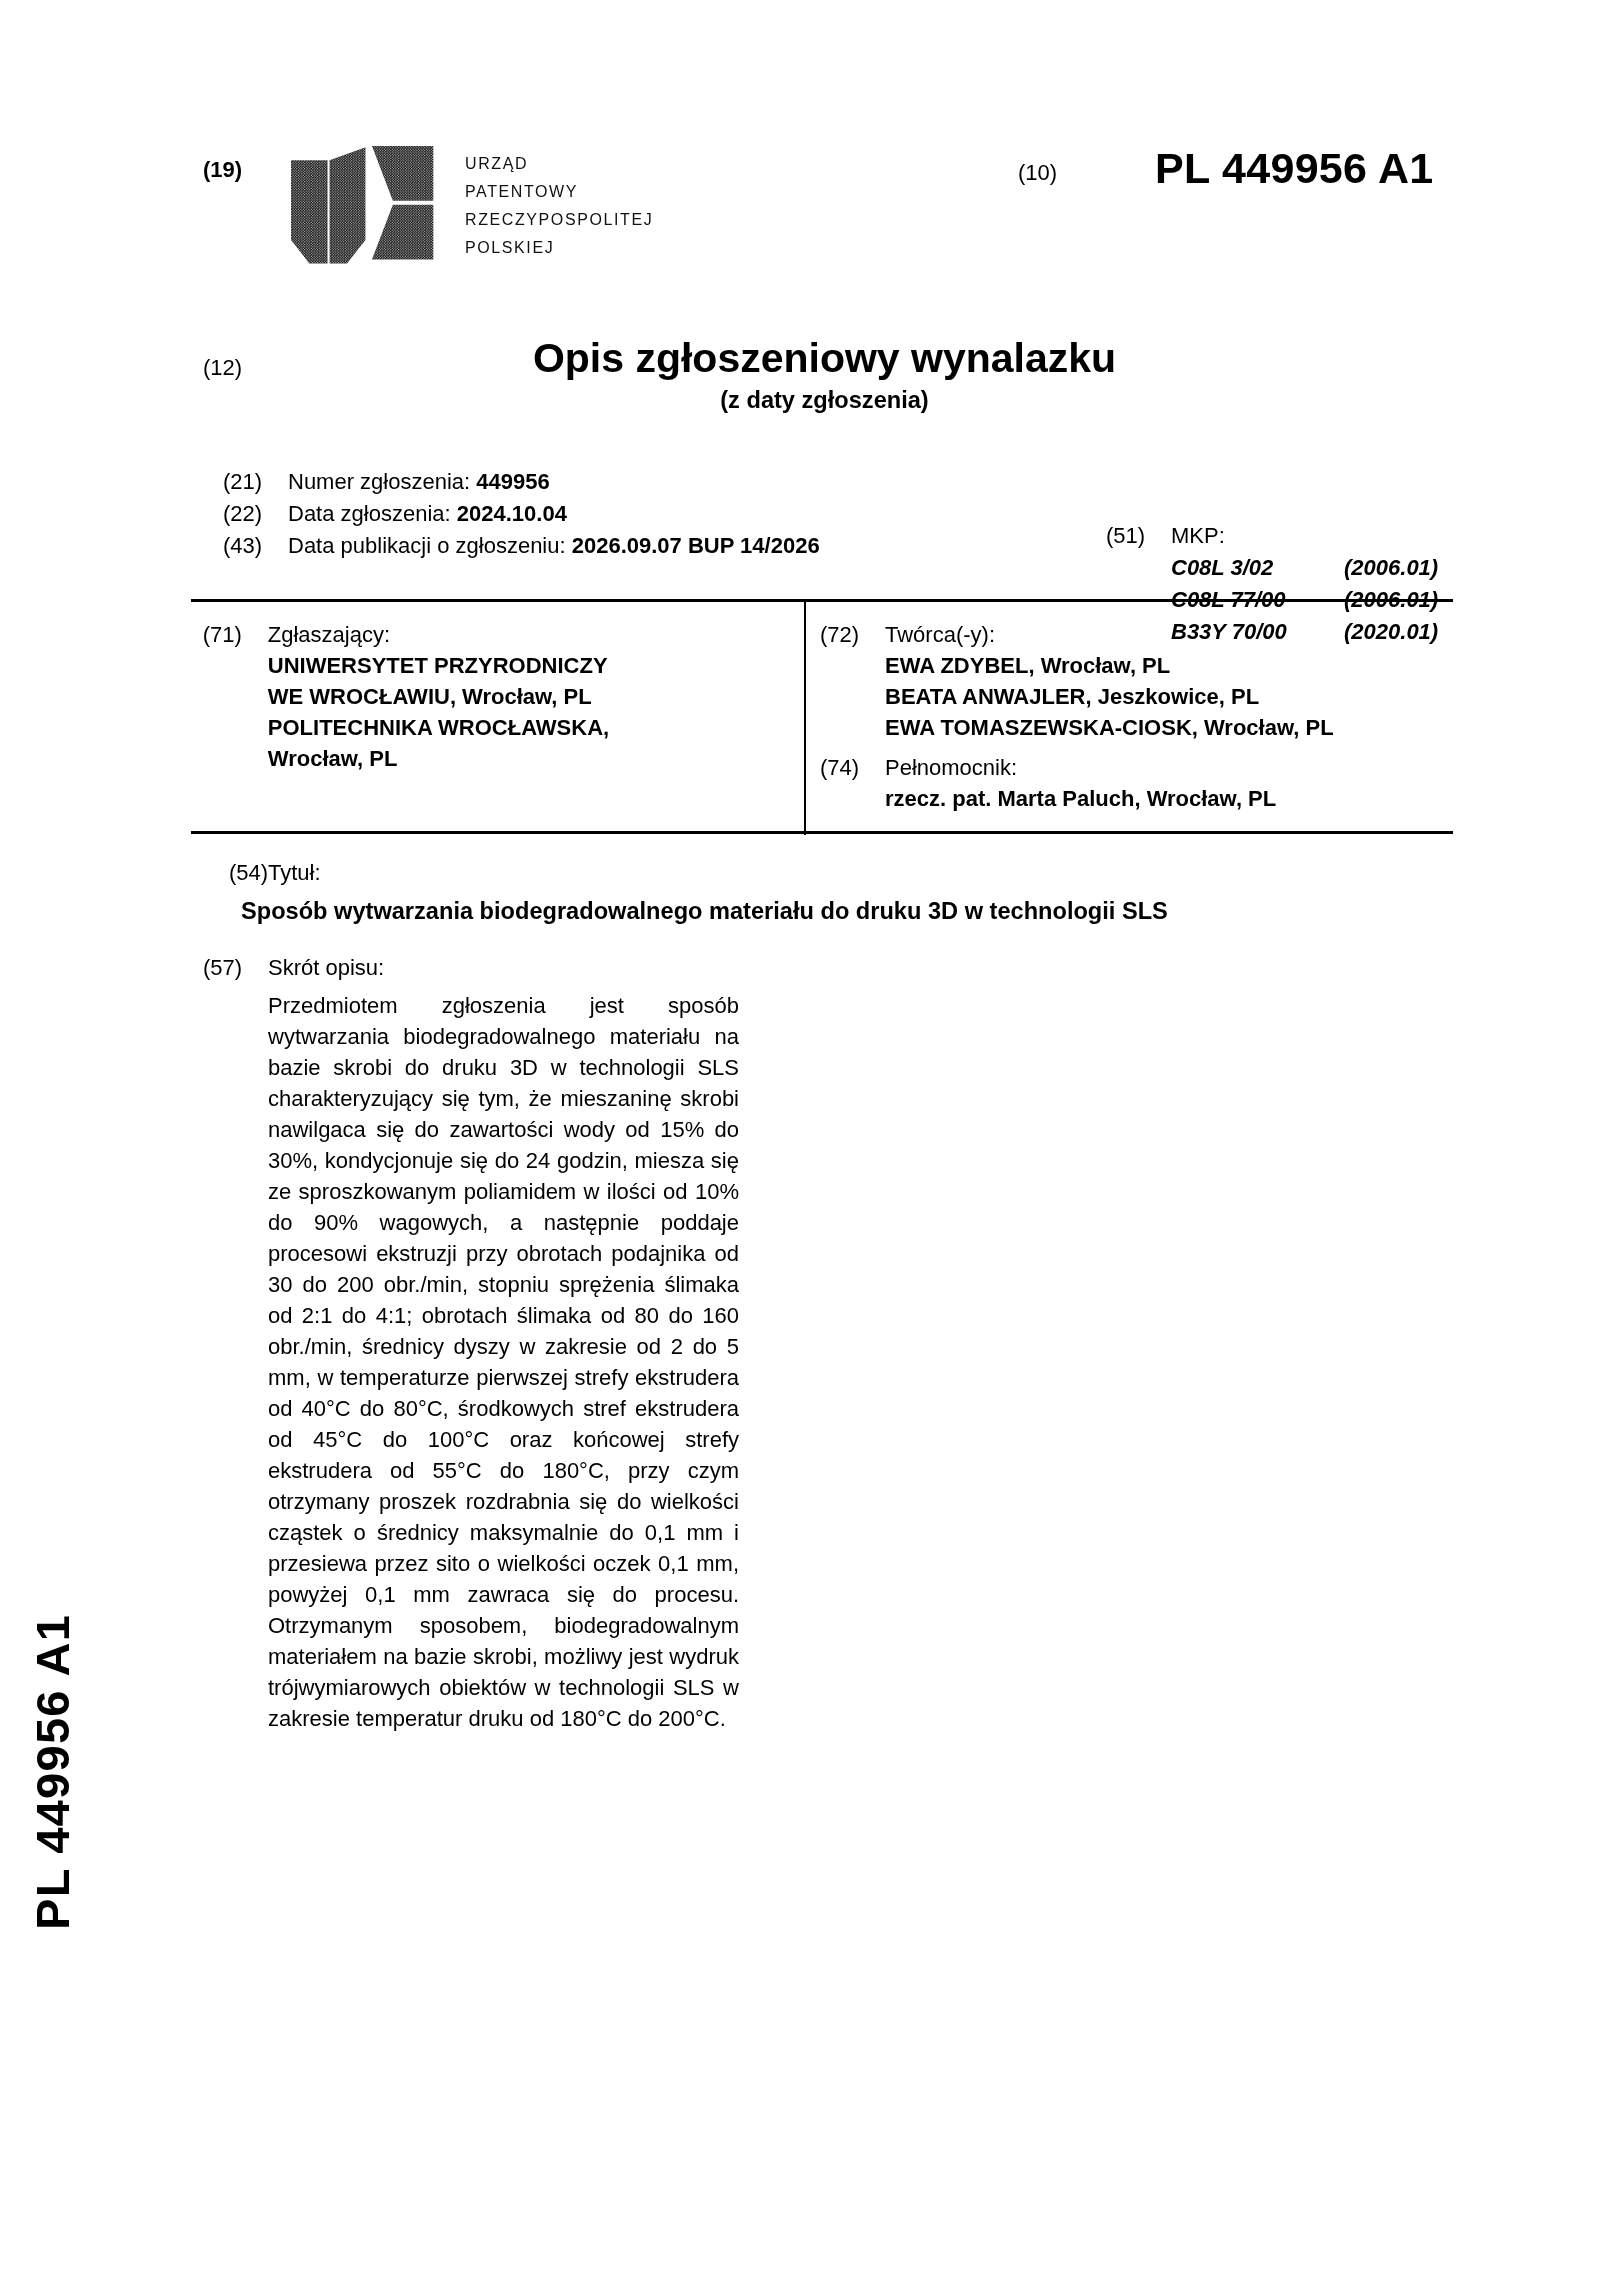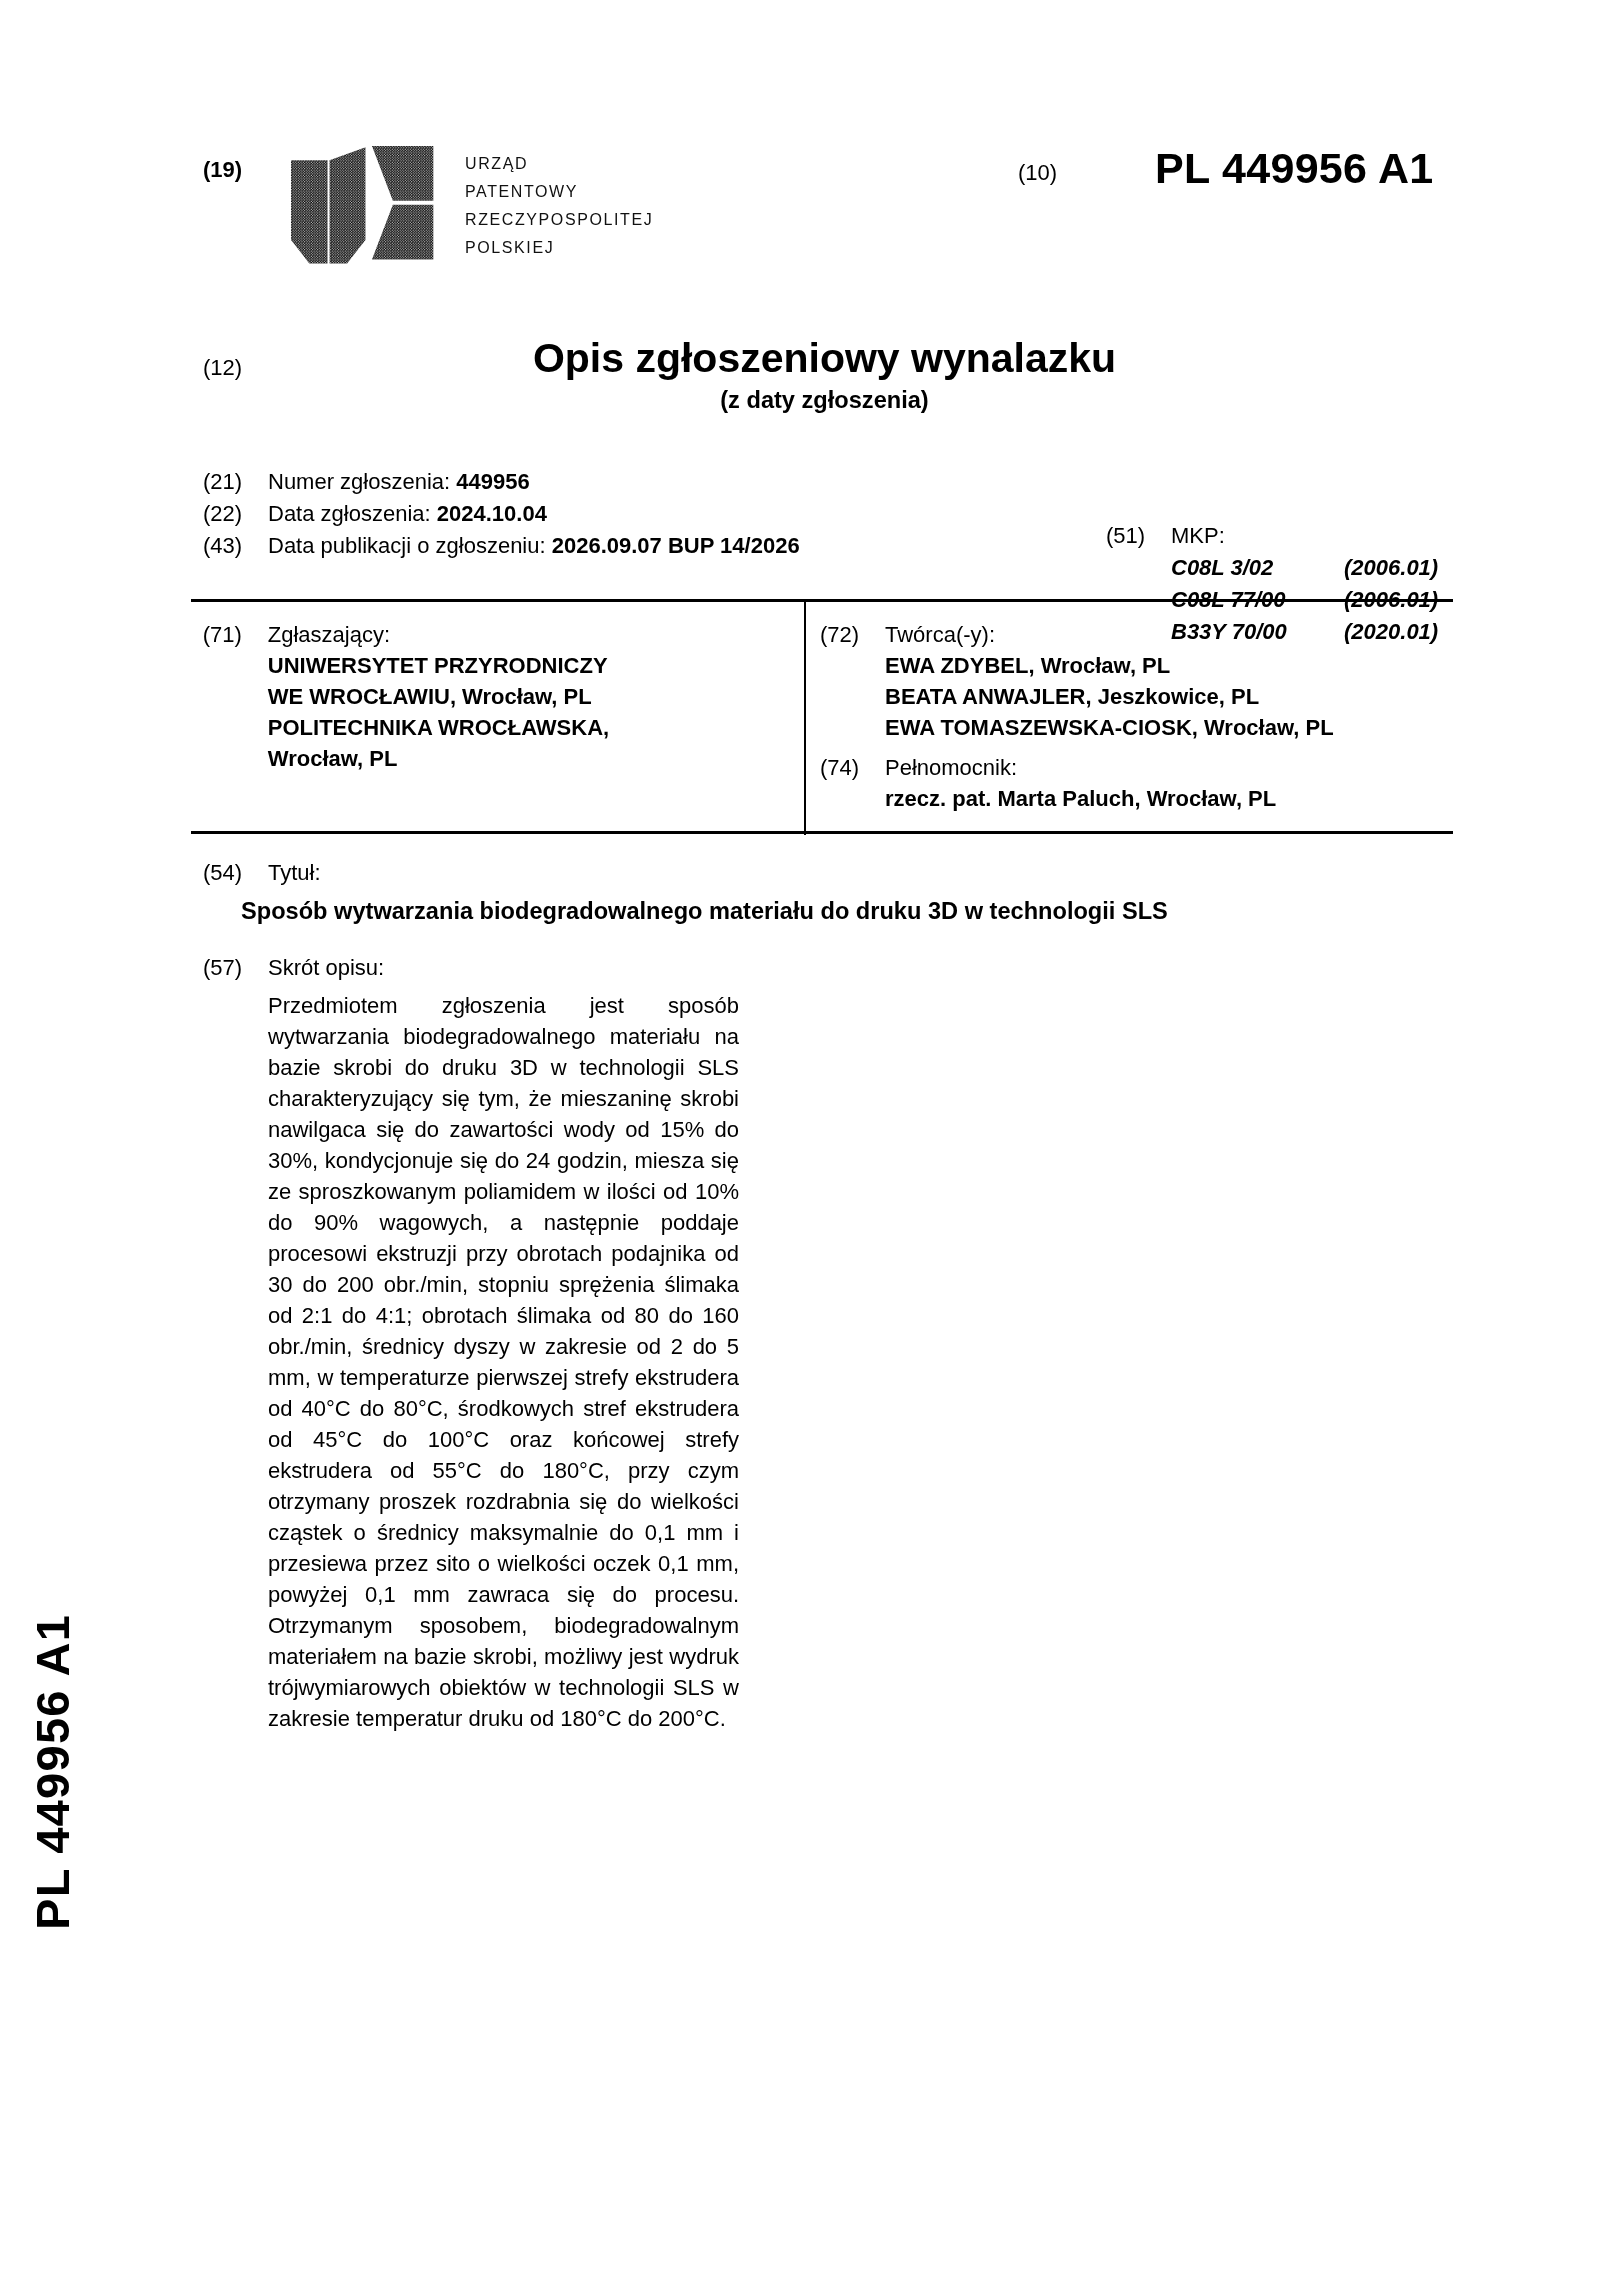--- a/index.html
+++ b/index.html
@@ -122,21 +122,21 @@
 
   
   .bib {
     position: absolute;
     left: 203px;
     top: 466px;
     width: 654px;
     font-size: 22px;
     line-height: 32px;
   }
-  .bib-row { display: block; white-space: nowrap; }
+  .bib-row { display: block; white-space: nowrap; margin-left: 20px; }
   .bib-code { display: inline-block; width: 65px; }
   .bib-val { font-weight: bold; }
 
   
   .mkp {
     position: absolute;
     left: 1106px;
     top: 492px;
     width: 366px;
     font-size: 22px;
@@ -193,21 +193,21 @@
 
   
   .t54 {
     position: absolute;
     left: 203px;
     top: 857px;
     width: 1243px;
     font-size: 22px;
     line-height: 31px;
   }
-  .t54-code { display: inline-block; width: 65px; }
+  .t54-code { display: inline-block; width: 65px; text-align: right; }
   .t54-body {
     margin-left: 38px;
     margin-top: 7.9px;
     font-weight: bold;
     font-size: 23.6px;
   }
 
   
   .a57 {
     position: absolute;

